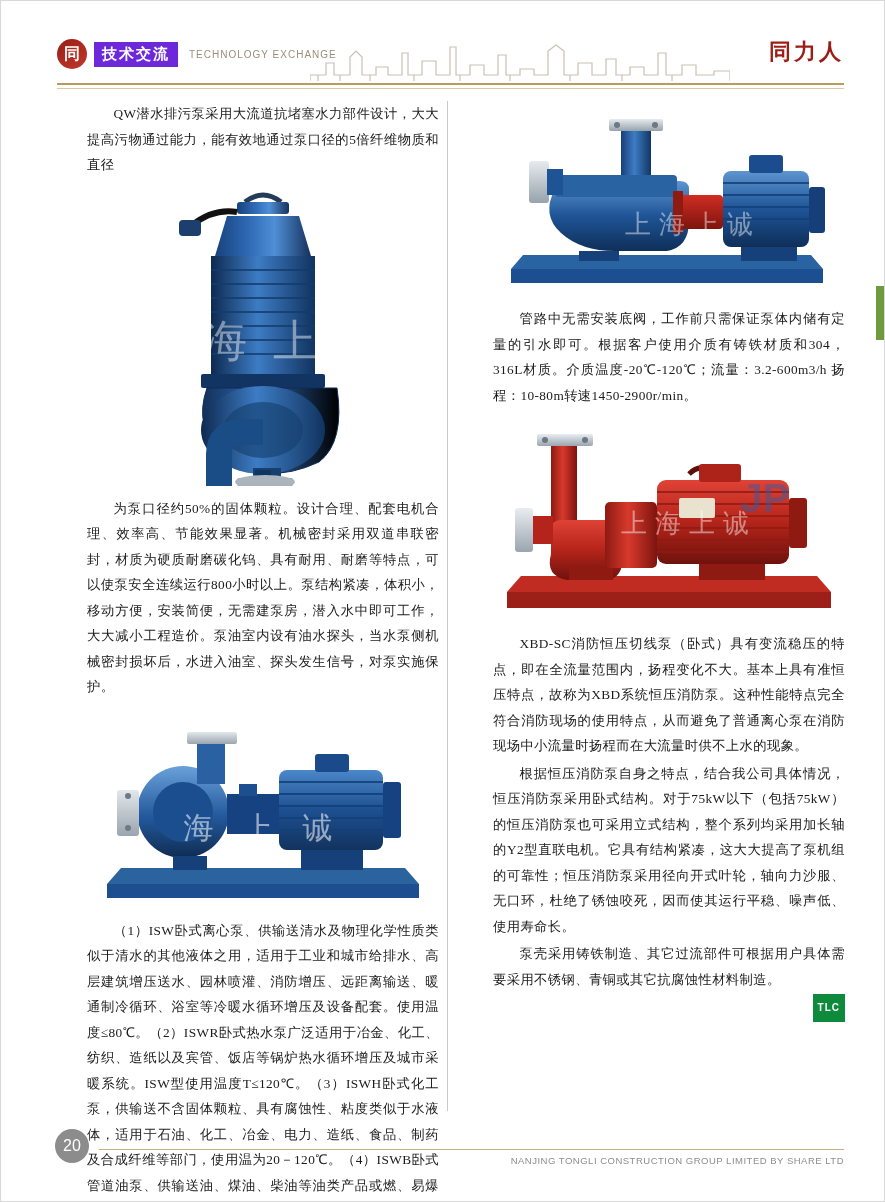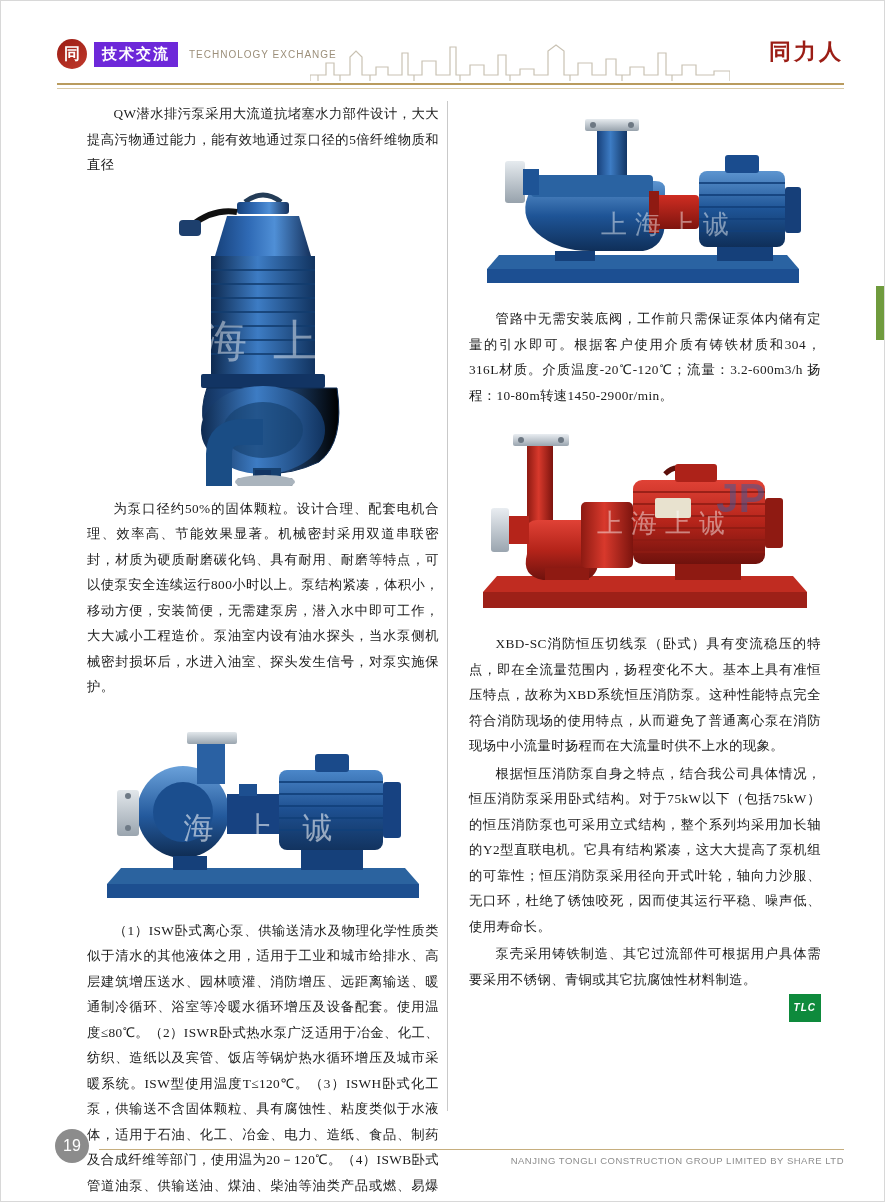--- a/index.html
+++ b/index.html
@@ -57,21 +57,21 @@
     position:absolute;left:12px;right:0;bottom:-2px;height:1px;background:#d9c9a6;
   }
   
   .col{
     position:absolute;top:100px;width:352px;
     font-size:13.3px;line-height:25.5px;color:#1b1b1b;
     text-align:justify;
     letter-spacing:0.4px;
   }
   .col-left{left:86px;}
-  .col-right{left:468px;}
+  .col-right{left:492px;}
   .col p{margin:0 0 2px 0;text-indent:2em;}
   .divider{
     position:absolute;left:446px;top:100px;width:1px;height:1010px;background:#c9c9c9;
   }
   
   .fig{position:relative;margin:8px 0 10px 0;}
   .fig .stage{
     position:relative;width:100%;overflow:hidden;background:#ffffff;
   }
   
@@ -91,21 +91,20 @@
   .foot-text{
     position:absolute;right:0;top:26px;
     color:#8d8d8d;font-size:9.5px;letter-spacing:.5px;
     font-family:Liberation Sans, sans-serif;
   }
   .tlc{
     display:inline-block;background:#0e8a3c;color:#fff;
     font-family:"Liberation Sans",sans-serif;font-size:10px;
     padding:1px 5px;letter-spacing:1px;font-weight:bold;
     vertical-align:middle;
-    font-style:italic;
   }
   .tlc-wrap{text-align:right;margin-top:2px;}
   .side-mark{
     position:absolute;right:0;top:285px;width:8px;height:54px;background:#6f9b3d;
   }
 </style>
 </head>
 <body>
 
 <div class="page">
@@ -390,18 +389,18 @@
 
     <p>XBD-SC消防恒压切线泵（卧式）具有变流稳压的特点，即在全流量范围内，扬程变化不大。基本上具有准恒压特点，故称为XBD系统恒压消防泵。这种性能特点完全符合消防现场的使用特点，从而避免了普通离心泵在消防现场中小流量时扬程而在大流量时供不上水的现象。</p>
     <p>根据恒压消防泵自身之特点，结合我公司具体情况，恒压消防泵采用卧式结构。对于75kW以下（包括75kW）的恒压消防泵也可采用立式结构，整个系列均采用加长轴的Y2型直联电机。它具有结构紧凑，这大大提高了泵机组的可靠性；恒压消防泵采用径向开式叶轮，轴向力沙服、无口环，杜绝了锈蚀咬死，因而使其运行平稳、噪声低、使用寿命长。</p>
     <p>泵壳采用铸铁制造、其它过流部件可根据用户具体需要采用不锈钢、青铜或其它抗腐蚀性材料制造。</p>
     <div class="tlc-wrap">
       <span class="tlc">TLC</span>
     </div>
   </div>
 
   <div class="footer">
-    <div class="pagenum">19</div>
+    <div class="pagenum">20</div>
     <div class="foot-rule"></div>
     <div class="foot-text">NANJING TONGLI CONSTRUCTION GROUP LIMITED BY SHARE LTD</div>
   </div>
 
 </div>
 
 </body></html>

